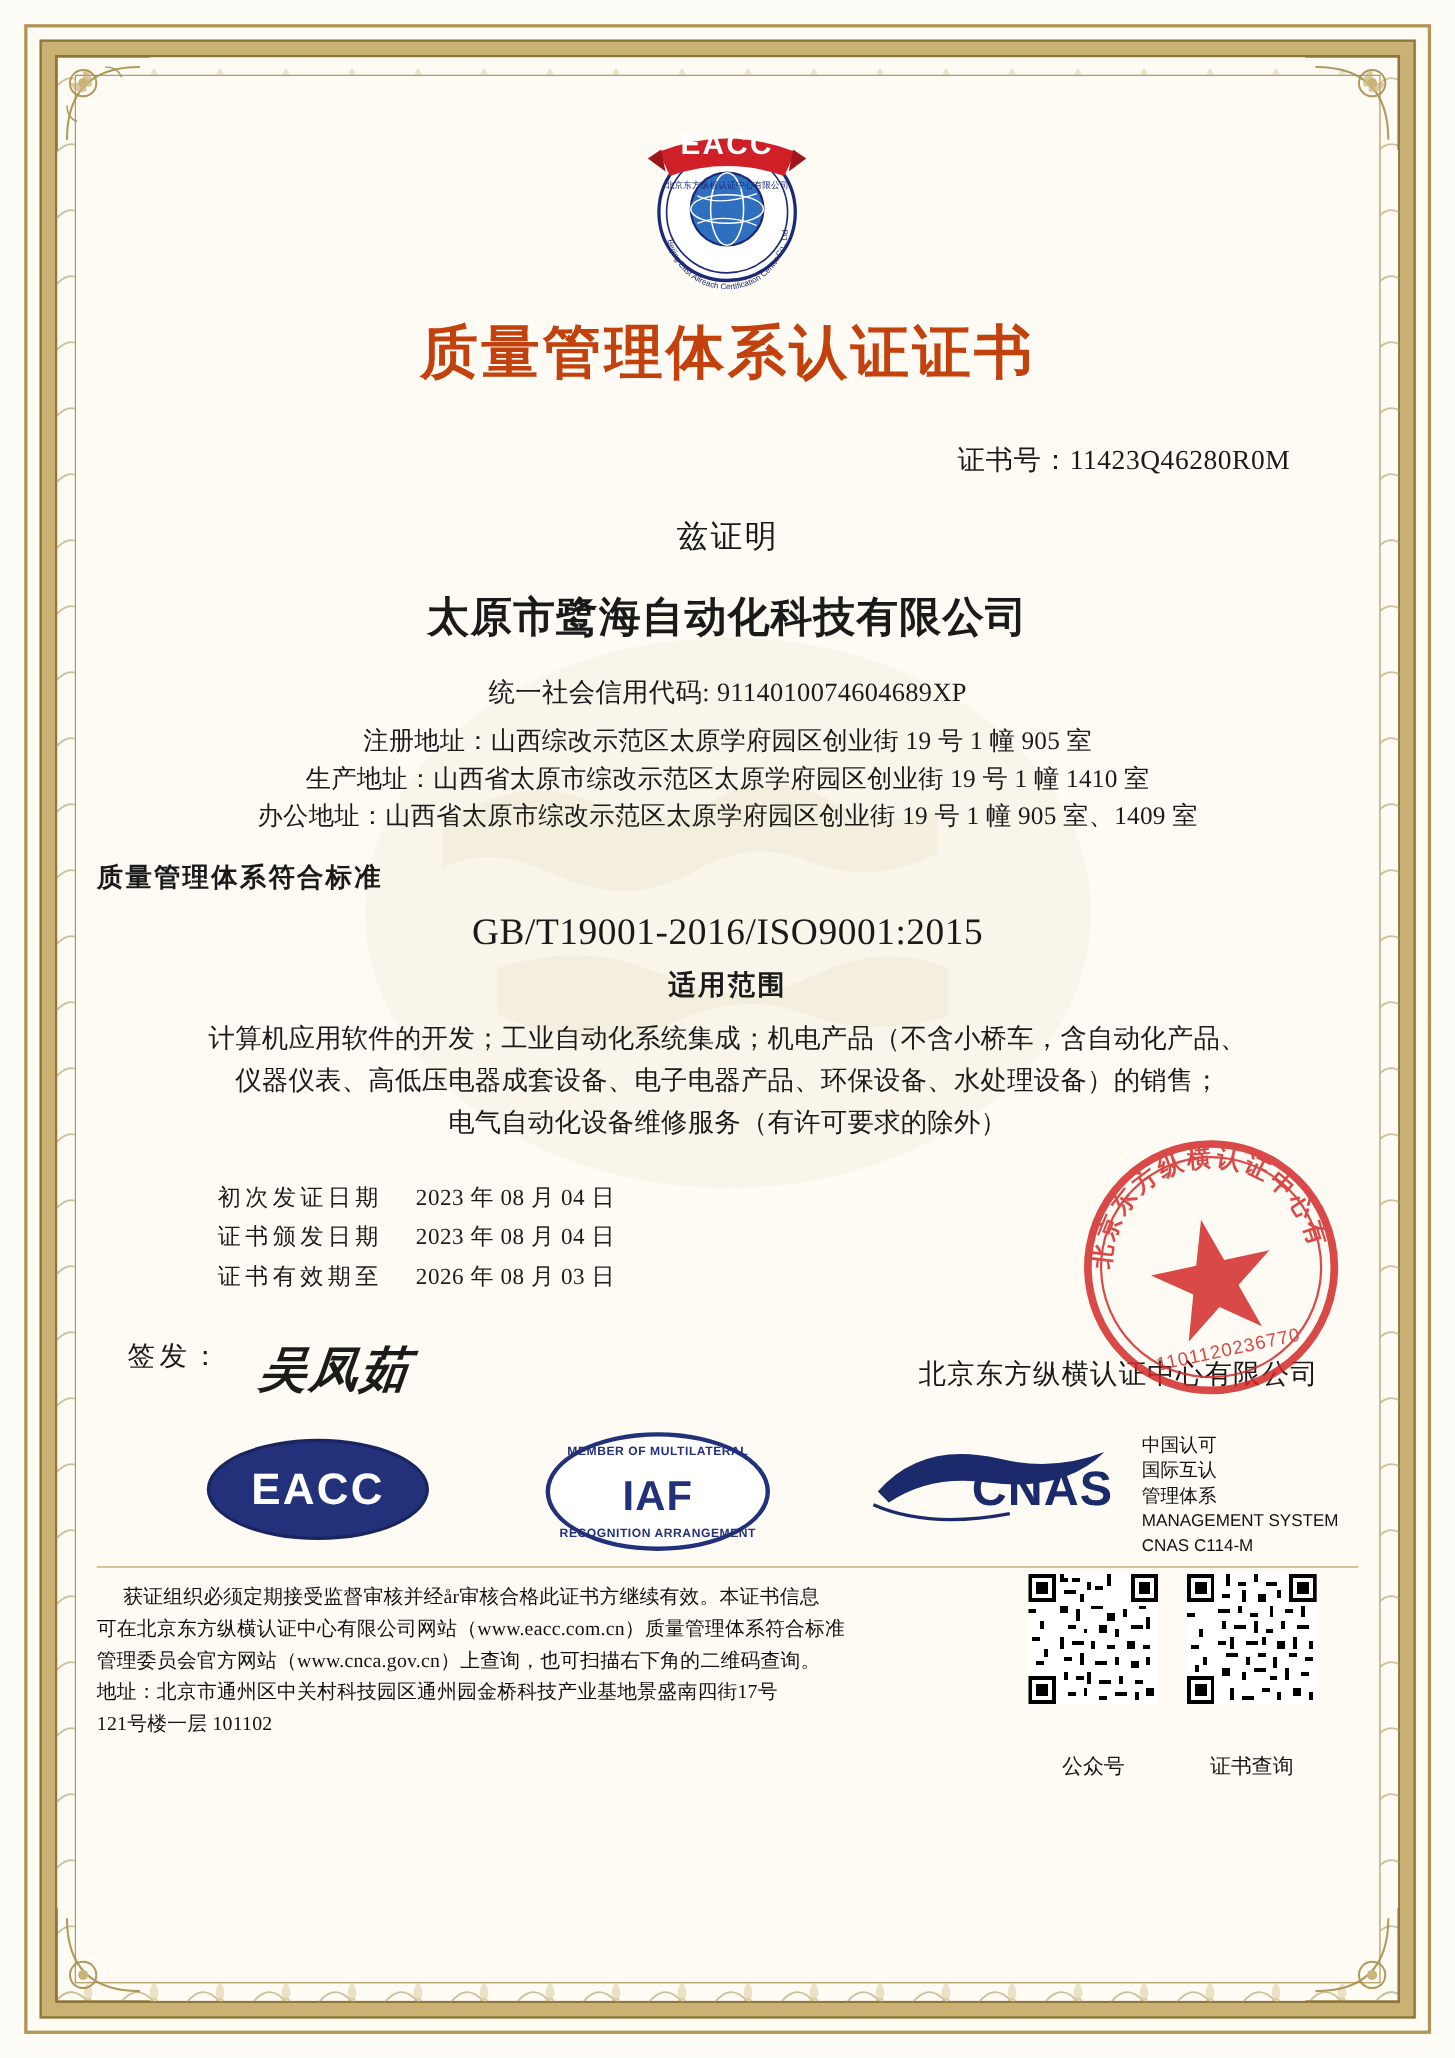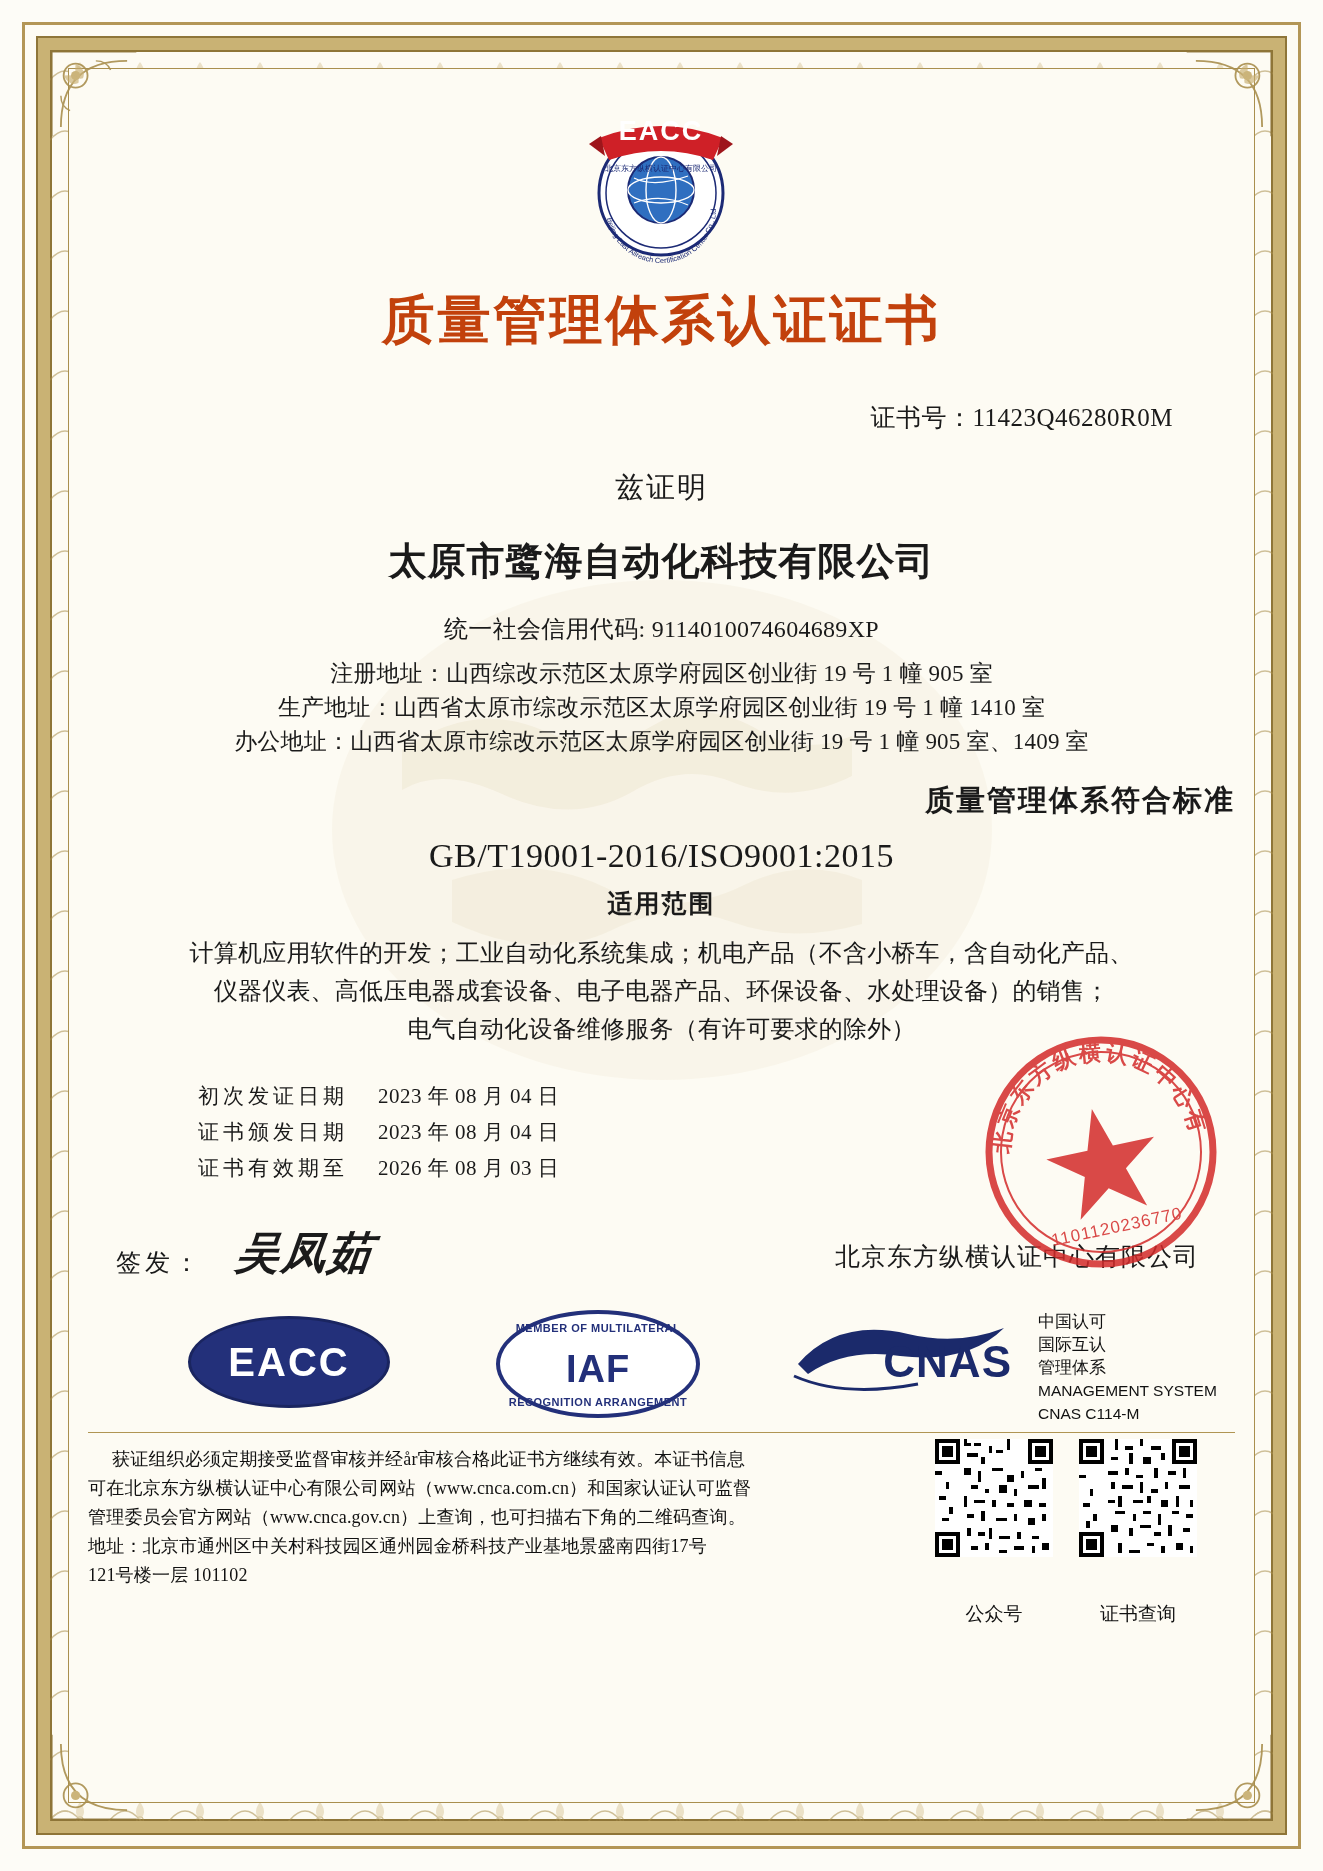--- a/index.html
+++ b/index.html
@@ -92,24 +92,24 @@
     letter-spacing:1px;
   }
   .credit-code{
     text-align:center;font-size:24px;margin-top:26px;letter-spacing:.3px;
   }
   .addr-block{margin-top:12px;}
   .addr-line{
     text-align:center;font-size:23px;line-height:34px;letter-spacing:.2px;
   }
   .standard-label{
-    text-align:right;
+    text-align:left;
     font-family:"Liberation Sans", sans-serif;
     font-weight:bold;
-    font-size:29px;margin-top:22px;letter-spacing:2px;
+    font-size:24px;margin-top:22px;letter-spacing:2px;
   }
   .standard-code{
     text-align:center;font-size:34px;margin-top:16px;letter-spacing:.5px;
   }
   .scope-label{
     text-align:center;font-weight:bold;font-size:25px;margin-top:12px;letter-spacing:2px;
     font-family:"Liberation Sans", sans-serif;
   }
   .scope-body{margin-top:14px;}
   .scope-line{
@@ -122,21 +122,21 @@
   .date-row{
     display:flex;align-items:flex-start;font-size:21px;line-height:36px;
   }
   .date-label{width:180px;letter-spacing:4px;}
   .date-value{letter-spacing:.5px;}
 
   .sign-row{
     position:relative;margin-top:36px;height:74px;
   }
   .sign-label{
-    position:absolute;left:28px;top:24px;font-size:25px;letter-spacing:4px;
+    position:absolute;left:28px;top:2px;font-size:25px;letter-spacing:4px;
   }
   .signature{
     position:absolute;left:148px;top:2px;
     font-family:"Liberation Serif", serif;
     font-size:44px;font-weight:bold;font-style:italic;
     color:#1b1b1b;letter-spacing:2px;
     transform:skewX(-6deg);
   }
   .issuer{
     position:absolute;right:36px;top:18px;font-size:25px;letter-spacing:1px;
@@ -360,21 +360,21 @@
         <div>国际互认</div>
         <div>管理体系</div>
         <div class="en">MANAGEMENT SYSTEM</div>
         <div class="en">CNAS C114-M</div>
       </div>
     </div>
 
     <div class="footer">
       <div class="footer-text">
         <div class="ind">获证组织必须定期接受监督审核并经år审核合格此证书方继续有效。本证书信息</div>
-        <div>可在北京东方纵横认证中心有限公司网站（www.cnca.com.cn）和国家认证认可监督</div>
+        <div>可在北京东方纵横认证中心有限公司网站（www.eacc.com.cn）质量管理体系符合标准</div>
         <div>管理委员会官方网站（www.cnca.gov.cn）上查询，也可扫描右下角的二维码查询。</div>
         <div>地址：北京市通州区中关村科技园区通州园金桥科技产业基地景盛南四街17号</div>
         <div>121号楼一层 101102</div>
       </div>
 
       <div class="qr-zone">
         <div class="qr-row">
           <svg class="qr" viewBox="0 0 33 33" shape-rendering="crispEdges">
             <rect width="33" height="33" fill="#fff"></rect>
             <g fill="#000">

